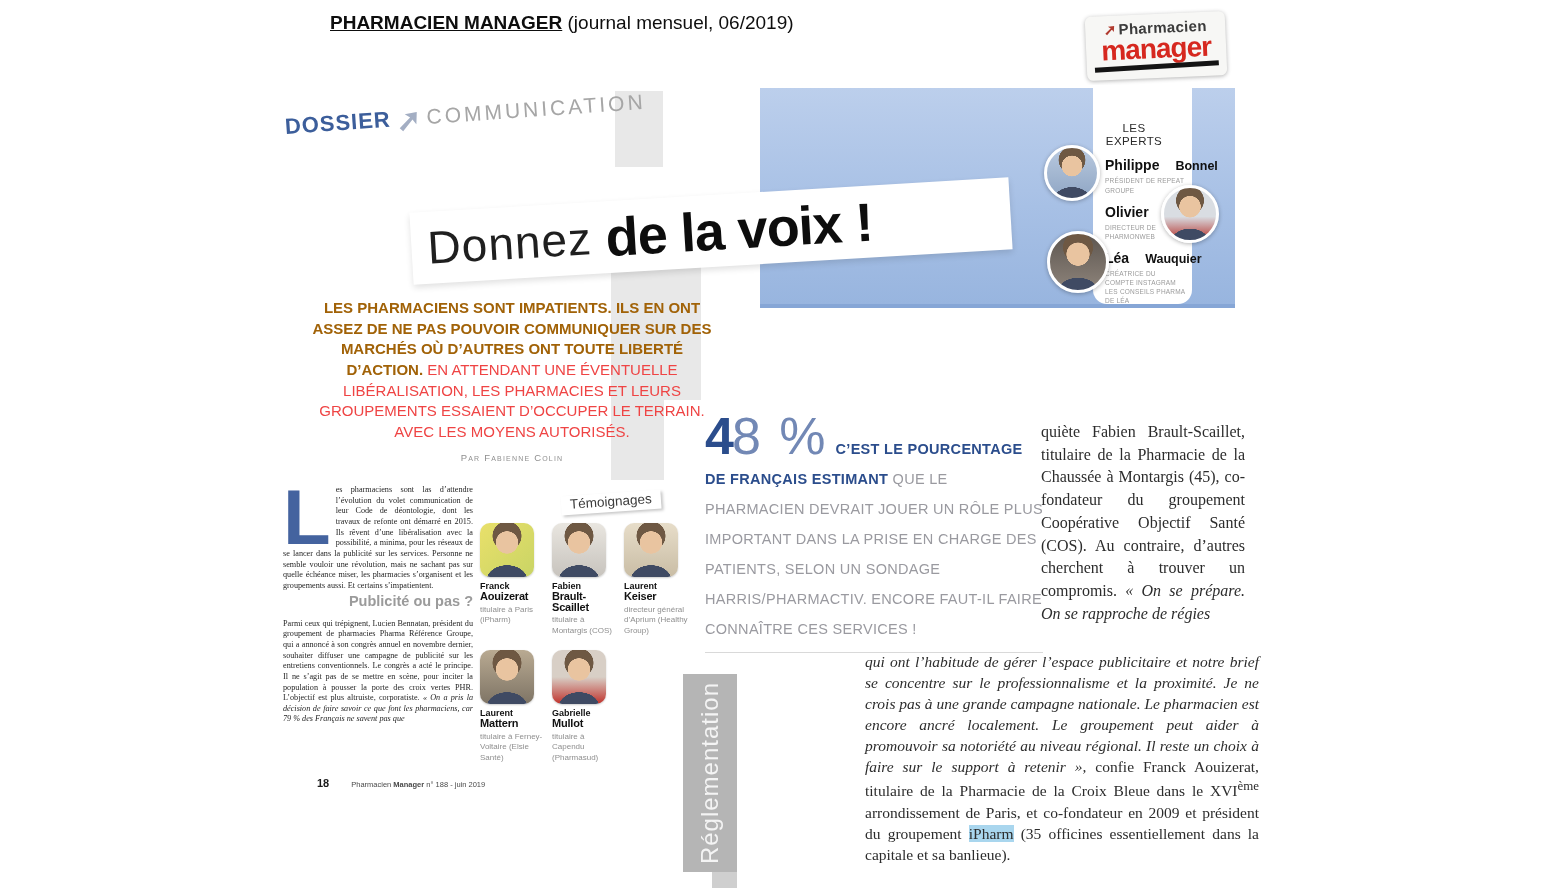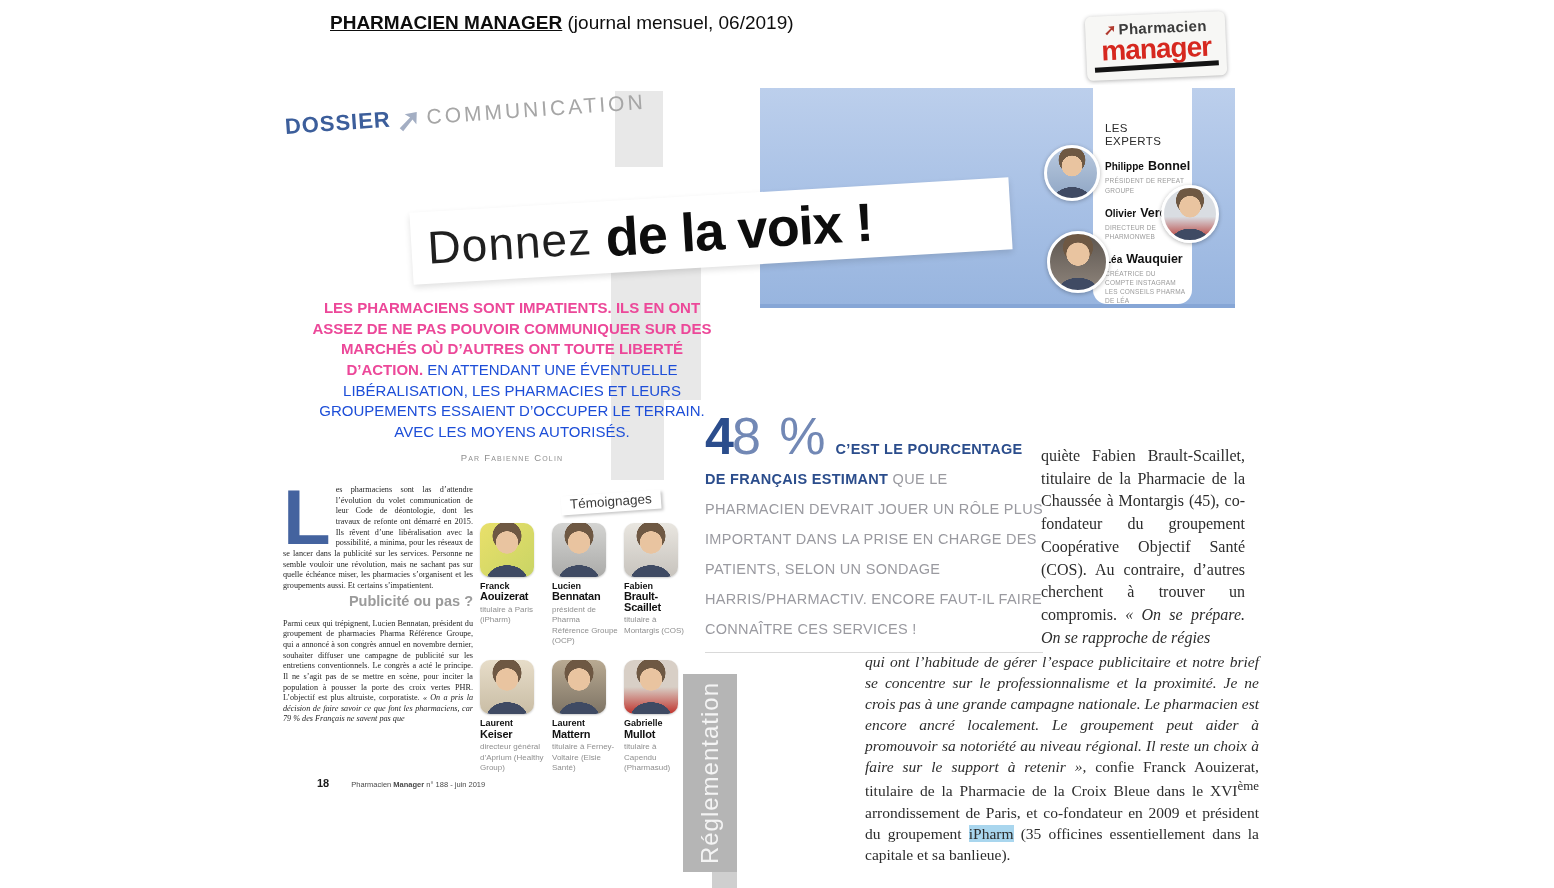--- a/index.html
+++ b/index.html
@@ -37,23 +37,23 @@
 
   .headline-band{position:absolute;left:128px;top:110px;width:600px;height:72px;background:#fff;
     transform:rotate(-3.4deg);box-shadow:0 3px 6px rgba(0,0,0,.12);
     display:flex;align-items:center;padding-left:16px;box-sizing:border-box;white-space:nowrap;z-index:3;}
   .headline-light{font-size:46px;color:#1f1f1f;font-weight:normal;letter-spacing:1px;}
   .headline-bold{font-size:54px;color:#0d0d0d;font-weight:800;margin-left:14px;letter-spacing:-1px;}
 
   
   .experts-panel{position:absolute;left:810px;top:3px;width:99px;height:216px;background:#fff;
     border-radius:0 0 14px 14px;box-sizing:border-box;padding:34px 6px 0 12px;z-index:2;}
-  .experts-title{font-size:11.5px;color:#2a2a2a;line-height:1.15;letter-spacing:.4px;width:58px;}
+  .experts-title{font-size:11.5px;color:#2a2a2a;line-height:1.15;letter-spacing:.4px;width:58px;text-align:center;}
   .expert{margin-top:8px;}
-  .expert .first{font-size:10px;font-weight:bold;color:#101010;margin-right:4px;text-align:right;}
+  .expert .first{font-size:14px;font-weight:bold;color:#101010;margin-right:16px;text-align:right;}
   .expert .last{font-size:12.5px;font-weight:800;color:#101010;line-height:1;}
   .expert .role{display:block;font-size:6.5px;color:#9b9b9b;text-transform:uppercase;line-height:1.4;margin-top:2px;letter-spacing:.2px;}
 
   
   .portrait{--pbg:linear-gradient(#cfd8e4,#a9b6c8);
     background:
       radial-gradient(circle at 50% 36%, #e9c4a0 0 25%, transparent 26%),
       radial-gradient(circle at 50% 24%, #6e5843 0 29%, transparent 30%),
       radial-gradient(ellipse 62% 46% at 50% 106%, #3f4a63 0 60%, transparent 61%),
       var(--pbg);}
@@ -67,22 +67,22 @@
   .ph-tan{--pbg:linear-gradient(#b9aa92,#7e7465);}
   .ph-red2{--pbg:linear-gradient(180deg,#d8cfc6 50%,#c0322c);}
   .ephoto{position:absolute;border-radius:50%;border:3px solid #fff;box-shadow:0 1px 4px rgba(0,0,0,.3);z-index:4;}
   .ephoto-1{left:761px;top:60px;width:50px;height:50px;}
   .ephoto-2{left:878px;top:100px;width:52px;height:52px;}
   .ephoto-3{left:764px;top:146px;width:56px;height:56px;}
 
   
   .intro{position:absolute;left:26px;top:213px;width:406px;text-align:center;
     font-size:15px;line-height:1.38;color:#2c4d8d;}
-  .intro .strong{font-weight:bold;color:#ec4899;}
-  .intro .reg{font-weight:normal;color:#1d4ed8;text-align:center;}
+  .intro .strong{font-weight:bold;color:#a16207;}
+  .intro .reg{font-weight:normal;color:#ef4444;text-align:center;}
   .intro-byline{margin-top:8px;font-size:9.5px;color:#8f8f8f;font-variant:small-caps;letter-spacing:1.2px;}
 
   
   .stat{position:absolute;left:422px;top:336px;width:338px;font-size:14.5px;line-height:30px;
     color:#9a9aa0;letter-spacing:.3px;padding-bottom:8px;border-bottom:1px solid #d9d9d9;}
   .stat .d1{font-size:52px;font-weight:800;color:#2b4d8c;letter-spacing:-2px;}
   .stat .d2{font-size:52px;font-weight:normal;color:#7288b5;letter-spacing:2px;margin-right:8px;}
   .stat .lead{color:#2b4d8c;font-weight:bold;}
 
   
@@ -99,21 +99,21 @@
     box-shadow:2px 2px 3px rgba(0,0,0,.22);padding:1px 9px 3px;font-size:13.5px;color:#3a3a3a;z-index:2;}
   .people{position:absolute;left:197px;top:438px;width:208px;display:grid;
     grid-template-columns:repeat(3,1fr);column-gap:6px;row-gap:14px;}
   .person{width:66px;}
   .pphoto{width:54px;height:54px;border-radius:10px;box-shadow:0 1px 2px rgba(0,0,0,.2);}
   .person .first{font-size:9px;font-weight:bold;line-height:1.15;margin-top:4px;color:#111;}
   .person .last{font-size:11px;font-weight:700;line-height:.95;letter-spacing:-.2px;color:#111;}
   .person .desc{font-size:8px;color:#8f8f8f;line-height:1.3;margin-top:3px;}
 
   
-  .col-right{position:absolute;left:758px;top:360px;width:204px;font-family:"Liberation Serif",serif;
+  .col-right{position:absolute;left:758px;top:336px;width:204px;font-family:"Liberation Serif",serif;
     font-size:16px;line-height:1.42;text-align:justify;color:#2c2c2c;}
   .col-right .it{font-style:italic;}
   .quote-para{position:absolute;left:582px;top:566px;width:394px;font-family:"Liberation Serif",serif;
     font-size:15.5px;line-height:1.36;text-align:justify;color:#2c2c2c;}
   .quote-para .it{font-style:italic;}
   .hl{background:#a9d6ee;}
 
   
   .vtab{position:absolute;left:400px;top:589px;width:54px;height:198px;background:#b5b5b5;
     display:flex;align-items:center;justify-content:center;}
@@ -198,26 +198,20 @@
 
   <div class="temoin-label">Témoignages</div>
   <div class="people">
     <div class="person">
       <div class="pphoto portrait ph-green"></div>
       <div class="first">Franck</div>
       <div class="last">Aouizerat</div>
       <div class="desc">titulaire à Paris (iPharm)</div>
     </div>
     <div class="person">
-      <div class="pphoto portrait ph-gray"></div>
-      <div class="first">Lucien</div>
-      <div class="last">Bennatan</div>
-      <div class="desc">président de Pharma Référence Groupe (OCP)</div>
-    </div>
-    <div class="person">
       <div class="pphoto portrait ph-light"></div>
       <div class="first">Fabien</div>
       <div class="last">Brault-Scaillet</div>
       <div class="desc">titulaire à Montargis (COS)</div>
     </div>
     <div class="person">
       <div class="pphoto portrait ph-beige"></div>
       <div class="first">Laurent</div>
       <div class="last">Keiser</div>
       <div class="desc">directeur général d’Aprium (Healthy Group)</div>

